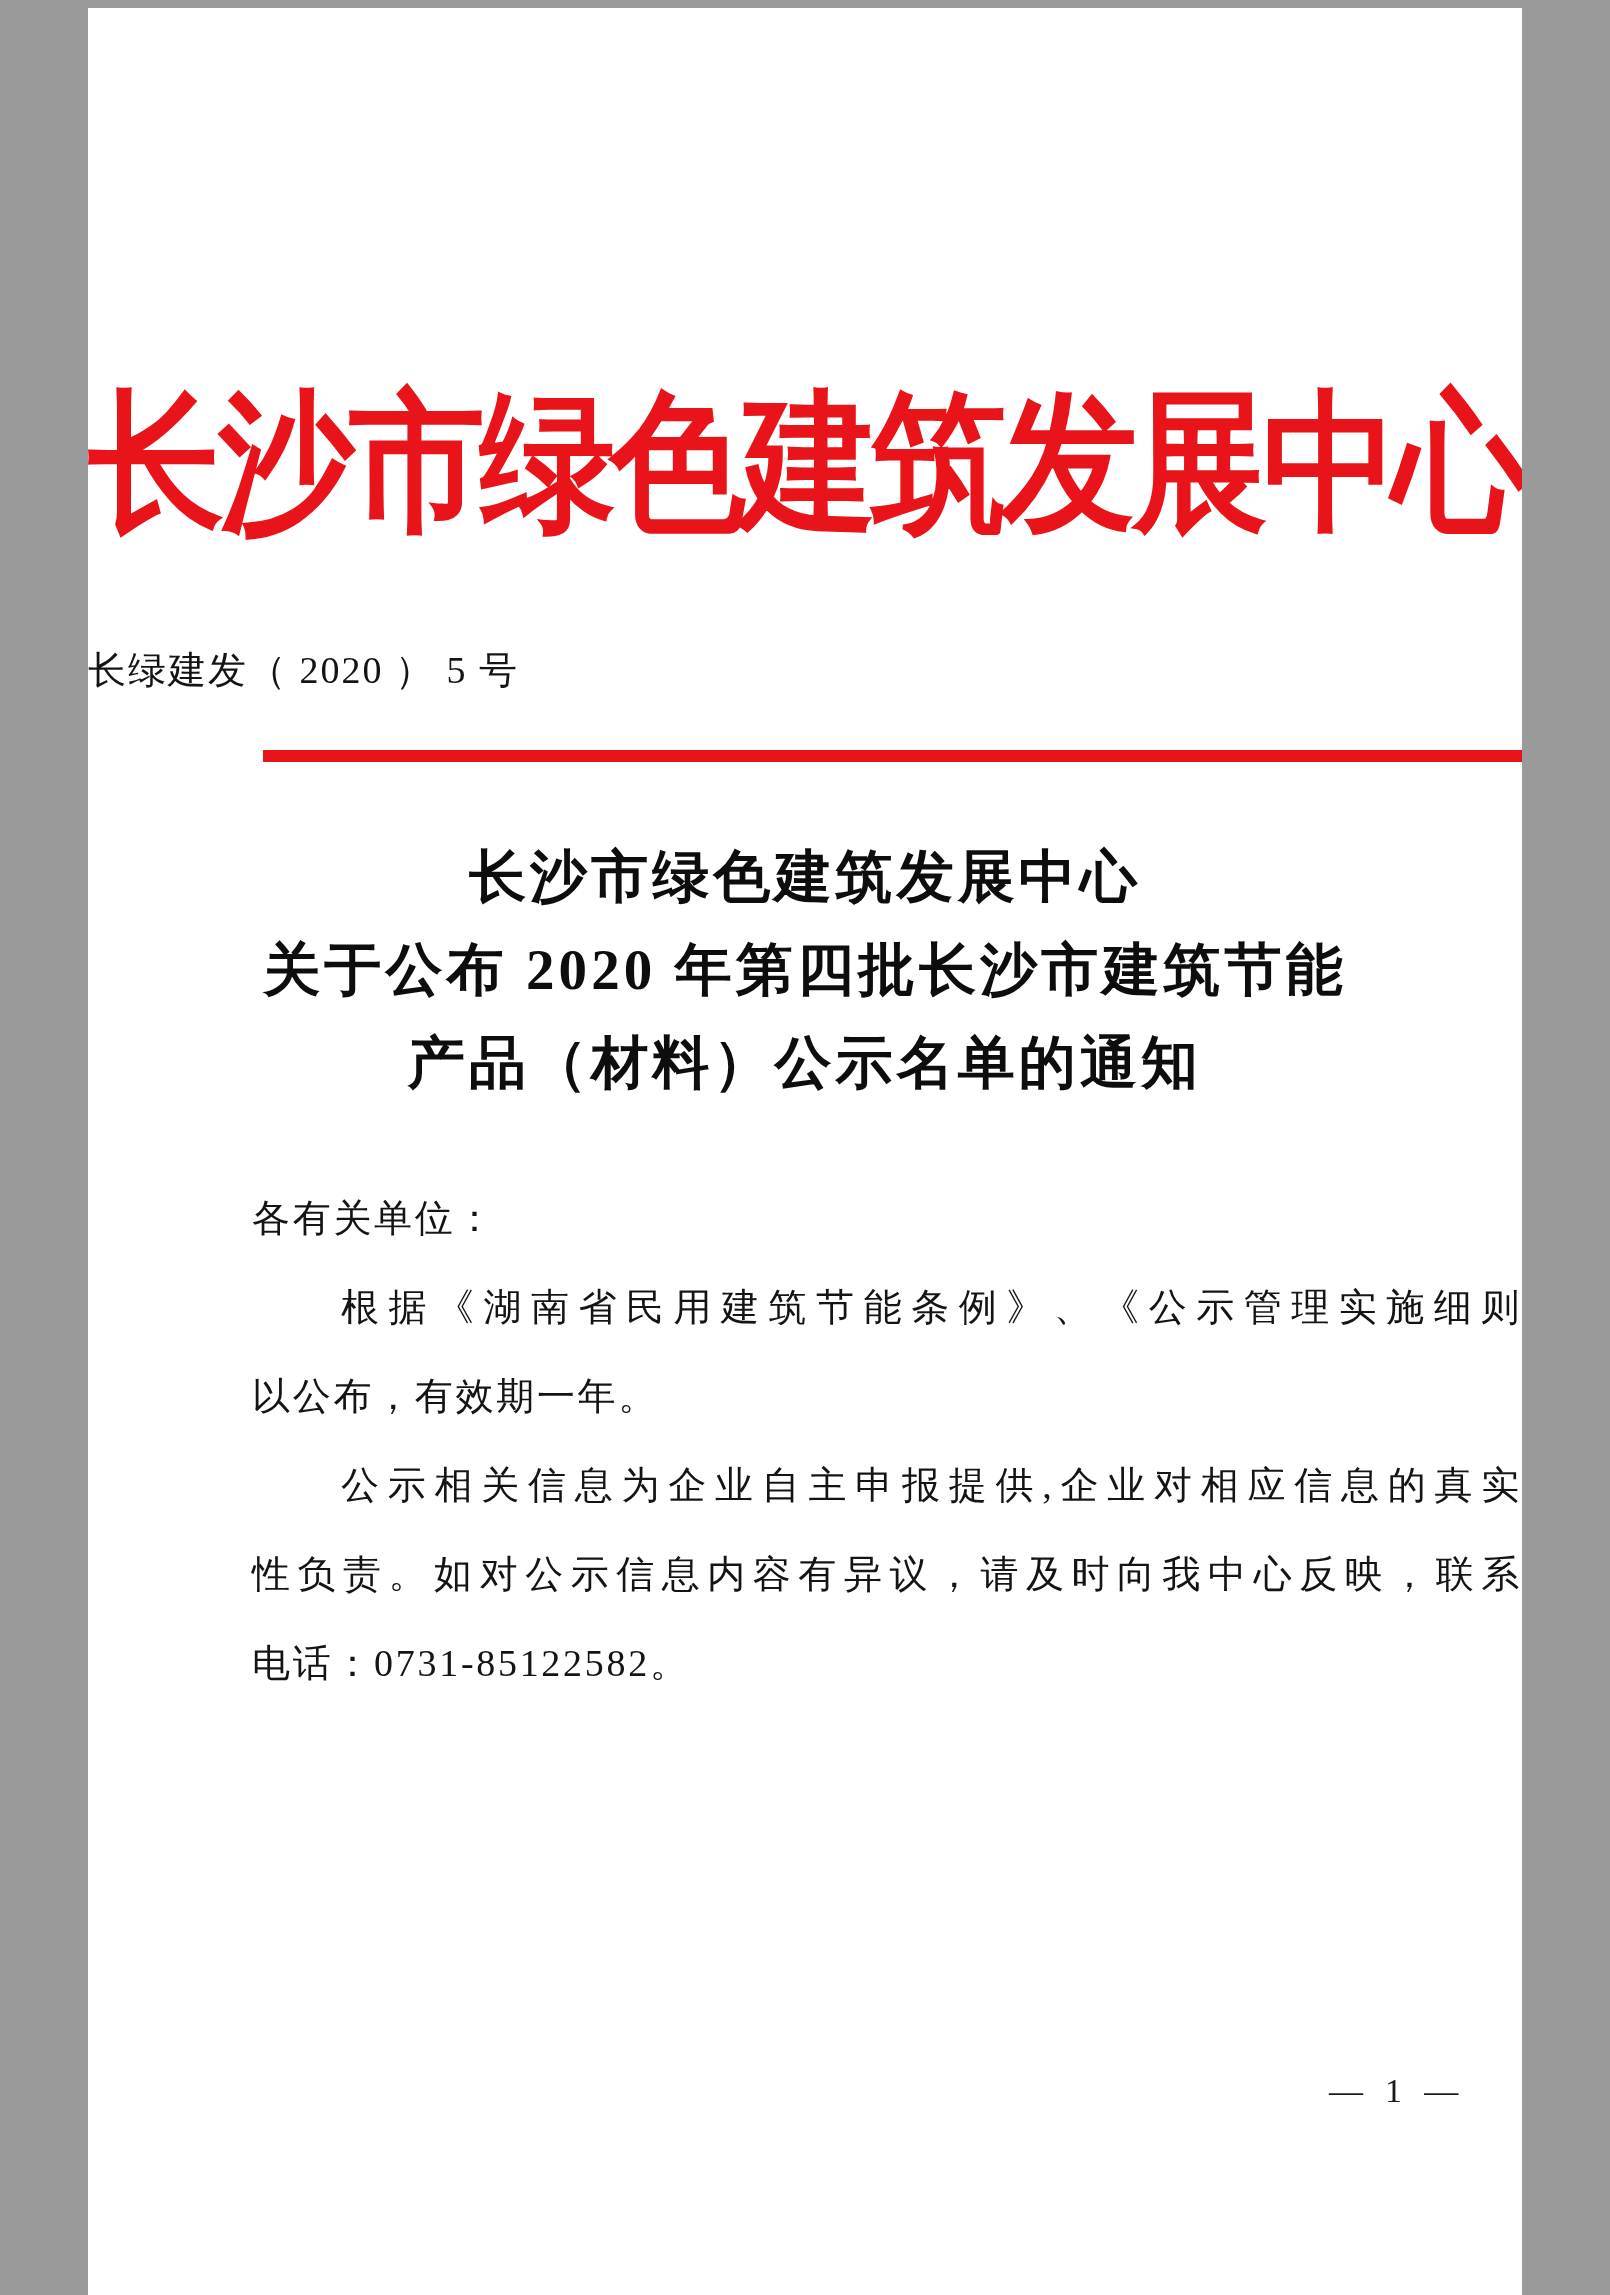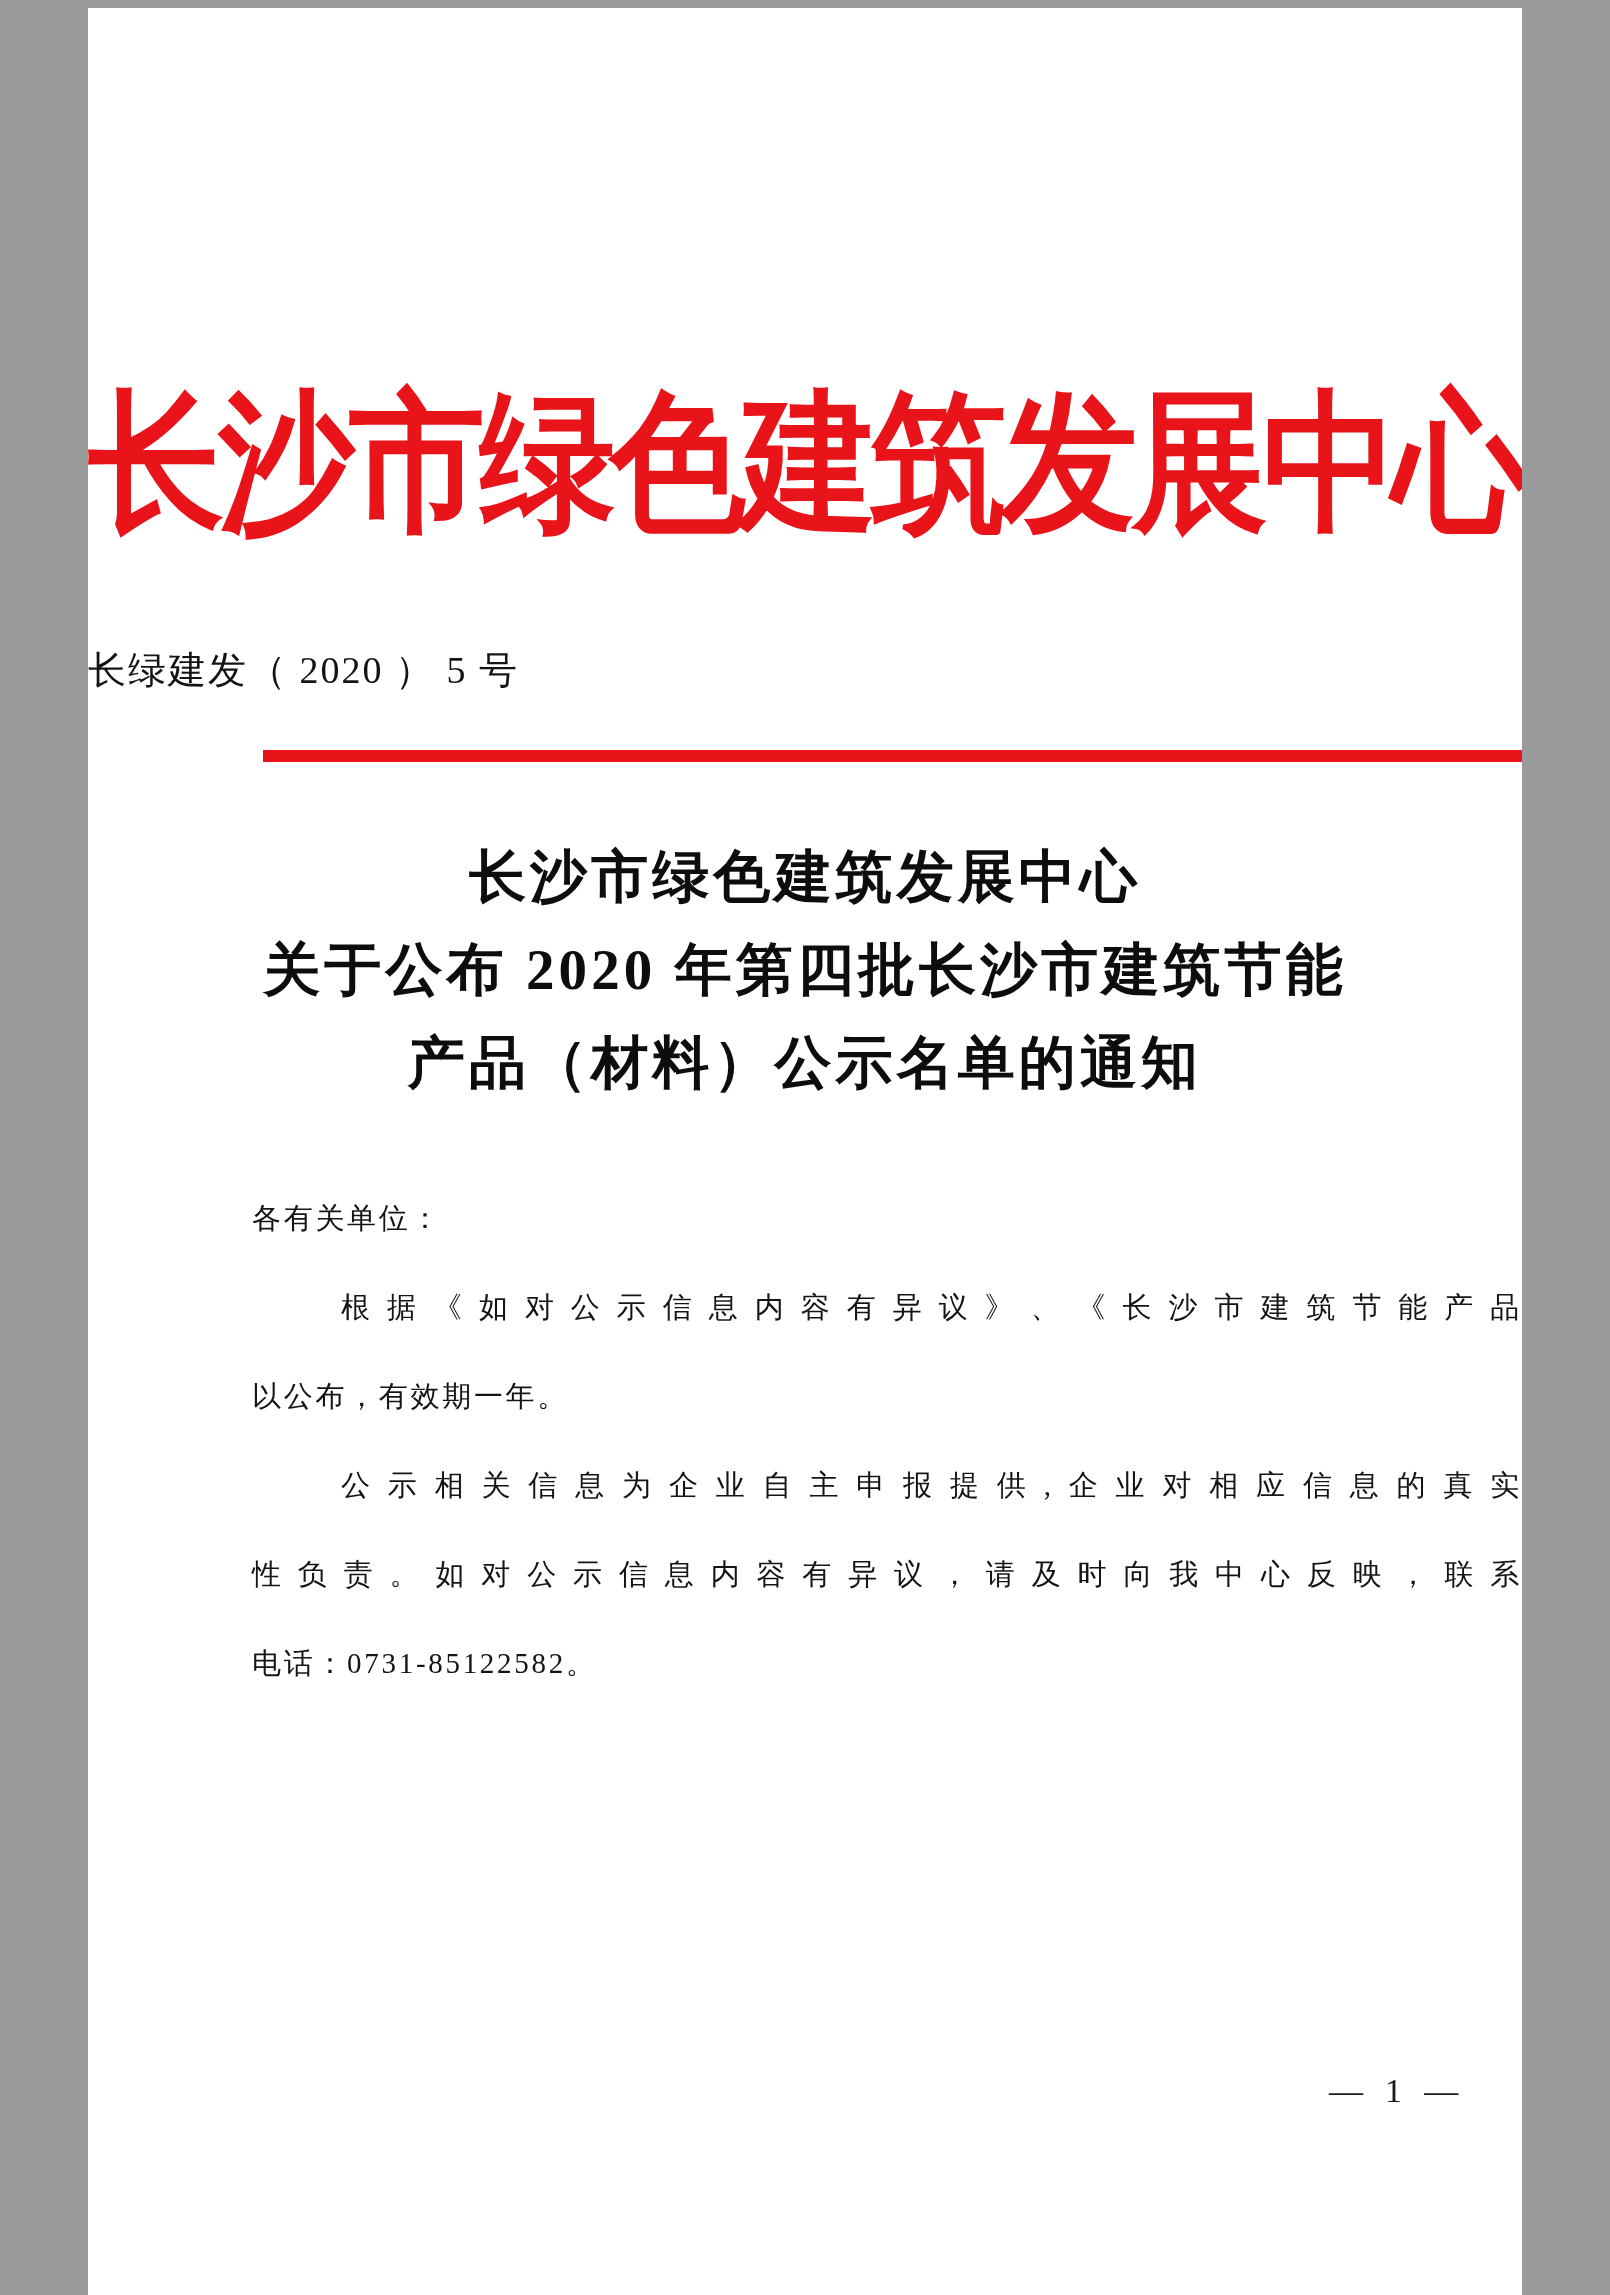--- a/index.html
+++ b/index.html
@@ -68,21 +68,21 @@
     line-height: 93px;
     color: #0d0d0d;
   }
   .notice-title div { white-space: nowrap; }
   
   .body-text {
     position: absolute;
     top: 1166px;
     left: 164px;
     width: 1270px;
-    font-size: 29px;
+    font-size: 38px;
     letter-spacing: 2.7px;
     line-height: 89px;
     color: #141414;
   }
   .body-text .line { white-space: nowrap; }
   .body-text .fill {
     white-space: normal;
     text-align: justify;
     text-align-last: justify;
   }
@@ -111,21 +111,21 @@
   <div class="red-rule"></div>
 
   <div class="notice-title">
     <div>长沙市绿色建筑发展中心</div>
     <div>关于公布 2020 年第四批长沙市建筑节能</div>
     <div>产品（材料）公示名单的通知</div>
   </div>
 
   <div class="body-text">
     <div class="line">各有关单位：</div>
-    <div class="line fill indent">根据《如对公示信息内容有异议》、《长沙市建筑节能产品</div>
+    <div class="line fill indent">根据《湖南省民用建筑节能条例》、《公示管理实施细则</div>
     <div class="line">以公布，有效期一年。</div>
     <div class="line fill indent">公示相关信息为企业自主申报提供,企业对相应信息的真实</div>
     <div class="line fill">性负责。如对公示信息内容有异议，请及时向我中心反映，联系</div>
     <div class="line">电话：0731-85122582。</div>
   </div>
 
   <div class="page-number">— 1 —</div>
 
 </div>
 

